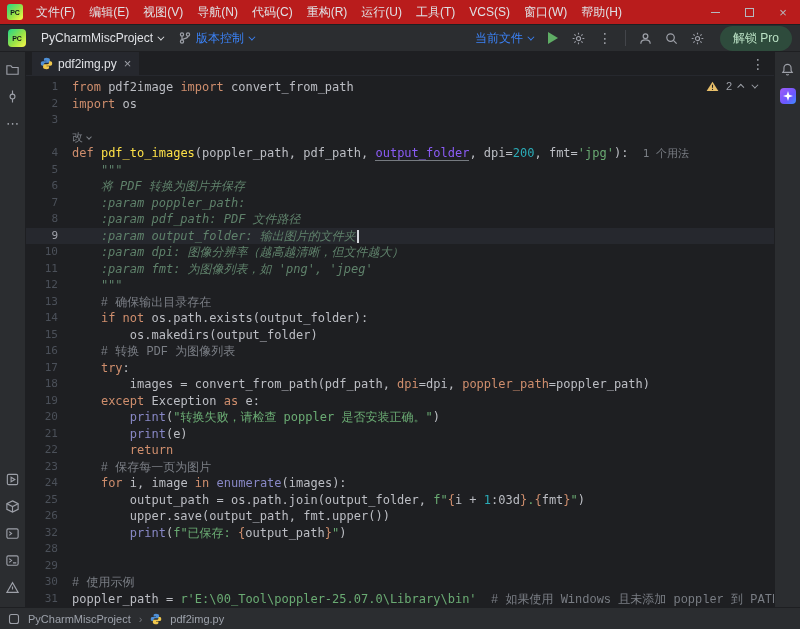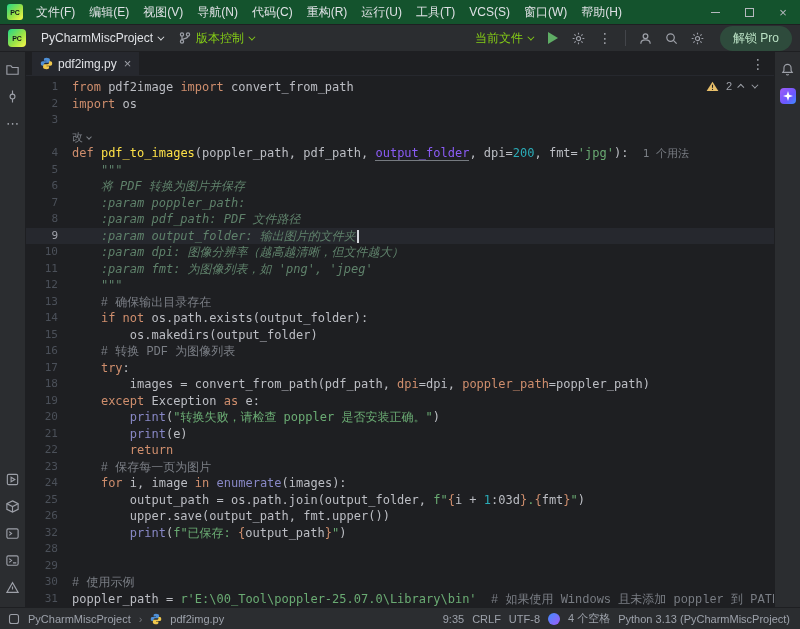--- a/index.html
+++ b/index.html
@@ -1,21 +1,21 @@
 <!DOCTYPE html>
 <html><head>
 <meta charset="utf-8">
 <style>
   * { margin:0; padding:0; box-sizing:border-box; }
   html,body { width:800px; height:629px; background:#1e1f22; overflow:hidden;
     font-family:"Liberation Sans","DejaVu Sans",sans-serif; }
   .window { width:800px; height:629px; display:flex; flex-direction:column; color:#dfe1e5; }
 
   
-  .titlebar { height:39px; background:#14532d; display:flex; align-items:center;
+  .titlebar { height:39px; background:#b91c1c; display:flex; align-items:center;
     border-bottom:1px solid #1e1f22; flex:0 0 24px; }
   .app-logo { width:16px; height:16px; border-radius:3px; margin:0 6px 0 7px;
     background:linear-gradient(135deg,#21d789,#9ae246 55%,#fcf84a); display:flex;
     align-items:center; justify-content:center; }
   .app-logo b { font-size:7px; color:#15181b; letter-spacing:0; }
   .menubar { display:flex; align-items:center; height:100%; }
   .menu-item { font-size:12px; color:#dfe1e5; padding:0 7px; line-height:24px; cursor:default; }
   .win-controls { margin-left:auto; display:flex; height:100%; }
   .win-btn { width:34px; height:24px; display:flex; align-items:center; justify-content:center;
     color:#b6b9bf; font-size:13px; }
@@ -25,21 +25,21 @@
   
   .toolbar { height:27px; background:#2b2d30; border-bottom:1px solid #1e1f22;
     display:flex; align-items:center; justify-content:space-between; padding:0 8px; flex:0 0 27px; }
   .tb-left, .tb-right { display:flex; align-items:center; gap:2px; }
   .proj-logo { width:18px; height:18px; border-radius:4px; margin-right:6px;
     background:linear-gradient(135deg,#21d789,#9ae246 55%,#fcf84a); display:flex;
     align-items:center; justify-content:center; font-size:7px; font-weight:bold; color:#15181b; }
   .tb-widget { background:transparent; border:none; color:#dfe1e5; font-size:12px;
     font-family:inherit; display:flex; align-items:center; gap:4px; padding:3px 7px;
     border-radius:4px; cursor:default; }
-  .tb-widget.dim { color:#84cc16; }
+  .tb-widget.dim { color:#3b82f6; }
   .chev { width:5px; height:5px; border-right:1.3px solid currentColor;
     border-bottom:1.3px solid currentColor; transform:rotate(45deg) translateY(-2px);
     display:inline-block; }
   .chev.up { transform:rotate(225deg) translateY(-1px); }
   .tb-icon { background:transparent; border:none; color:#9da0a8; width:24px; height:22px;
     display:flex; align-items:center; justify-content:center; border-radius:4px; cursor:default;
     font-size:14px; font-family:inherit; }
   .play { width:0; height:0; border-left:10px solid #5fad65; border-top:6px solid transparent;
     border-bottom:6px solid transparent; display:block; }
   .tb-sep { width:1px; height:16px; background:#43454a; margin:0 6px; }
@@ -336,23 +336,15 @@
           <rect x="1.5" y="1.5" width="9" height="9" rx="2"></rect>
         </svg>
       <span class="sb-item">PyCharmMiscProject</span>
       <span class="sb-chev">›</span>
       <svg width="12" height="12" viewBox="0 0 13 13">
           <path d="M6.4.8c-2 0-2.5.9-2.5 1.7v1.2h2.6v.6H2.6C1.5 4.3.8 5 .8 6.5s.7 2.2 1.8 2.2h1.3V7.4c0-1 .9-1.7 1.9-1.7h2.6c.8 0 1.5-.7 1.5-1.6V2.5C9.9 1.6 8.4.8 6.4.8z" fill="#4e8fd6"></path>
           <path d="M6.6 12.2c2 0 2.5-.9 2.5-1.7V9.3H6.5v-.6h3.9c1.1 0 1.8-.7 1.8-2.2s-.7-2.2-1.8-2.2h-1.3v1.3c0 1-.9 1.7-1.9 1.7H4.6c-.8 0-1.5.7-1.5 1.6v1.6c0 .9 1.5 1.7 3.5 1.7z" fill="#efc74d"></path>
         </svg>
       <span class="sb-item">pdf2img.py</span>
     </div>
-    <div class="sb-right">
-      <span class="sb-item">9:35</span>
-      <span class="sb-item">CRLF</span>
-      <span class="sb-item">UTF-8</span>
-      <span class="sb-ai-icon"></span>
-      <span class="sb-item">4 个空格</span>
-      <span class="sb-item">Python 3.13 (PyCharmMiscProject)</span>
-    </div>
   </footer>
 
 </div>
 
 </body></html>

